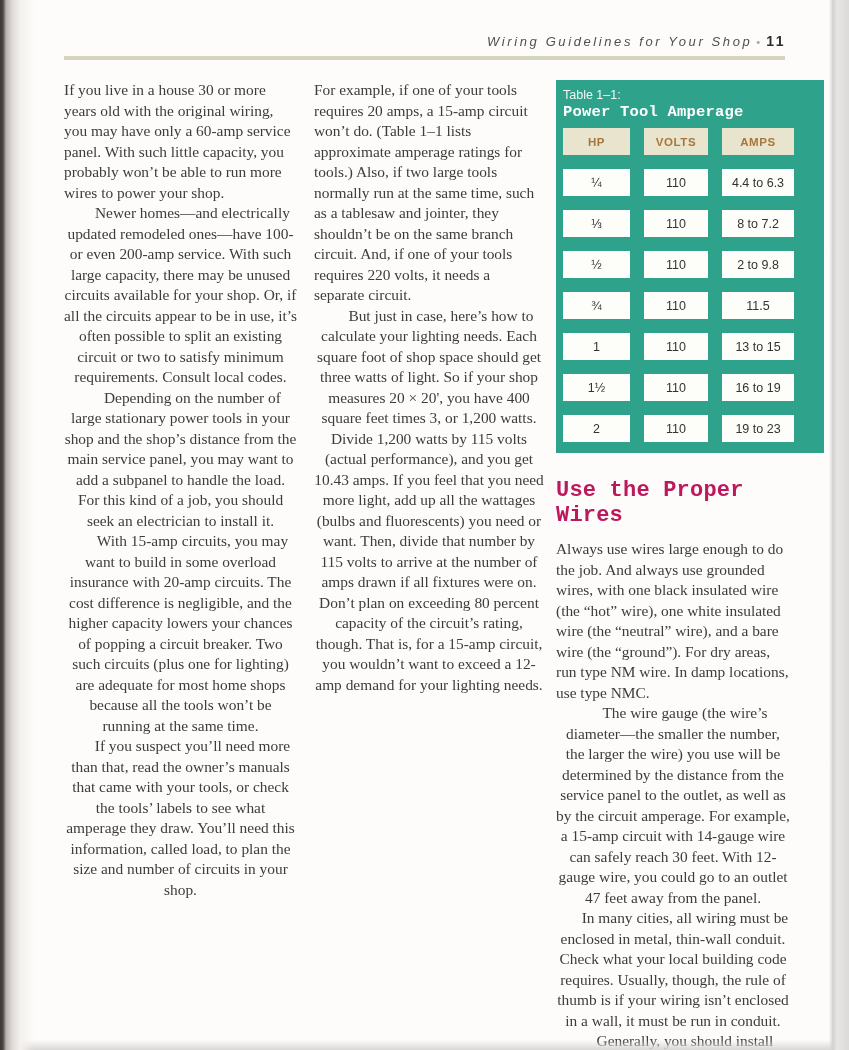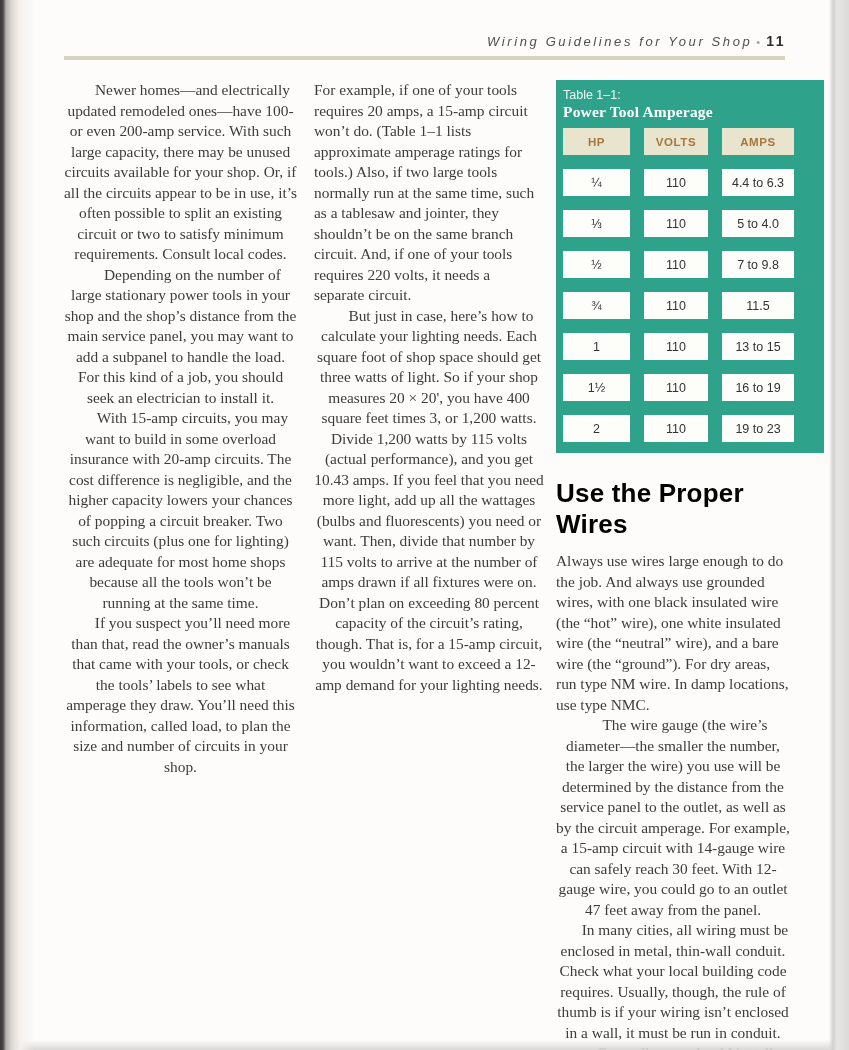--- a/index.html
+++ b/index.html
@@ -57,43 +57,43 @@
   .table-panel {
     background: #2fa28c;
     padding: 7px 7px 11px 7px;
     width: 268px;
   }
   .table-label {
     font-family: "Liberation Sans", sans-serif;
     color: #f2f7f2; font-size: 12.5px; line-height: 16px;
   }
   .table-title {
-    font-family: Liberation Serif, serif;
+    font-family: Liberation Mono, monospace;
     color: #ffffff; font-weight: bold; font-size: 15.5px; line-height: 18px;
     letter-spacing: 0.2px; margin-bottom: 7px;
   }
   .grid {
     display: grid;
     grid-template-columns: 67px 64px 72px;
     column-gap: 3.5px; row-gap: 2px; gap: 14px;
   }
   .grid .th {
     background: #e9e4cd; color: #a6763c;
     font-family: "Liberation Sans", sans-serif;
     font-size: 11.5px; font-weight: bold; letter-spacing: 0.6px;
     text-align: center; padding: 8px 0 7px 0;
   }
   .grid .td {
     background: #fdfdfa; color: #333333;
     font-family: "Liberation Sans", sans-serif;
     font-size: 12.5px; text-align: center; padding: 6.5px 0;
   }
   .section-heading {
-    font-family: Liberation Sans, sans-serif;
-    color: #000000; font-weight: bold; font-size: 26px;
+    font-family: Liberation Mono, monospace;
+    color: #be185d; font-weight: bold; font-size: 22px;
     letter-spacing: 0.2px;
     margin: 25px 0 11px 0;
   }
 </style>
 </head>
 <body>
 
 <div class="page">
 
   <div class="edge-left"></div>
@@ -101,20 +101,21 @@
   <div class="edge-bottom"></div>
 
   <div class="running-header">
     <span class="rh-title">Wiring Guidelines for Your Shop</span><span class="rh-bullet">•</span><span class="rh-page">11</span>
   </div>
   <div class="header-rule"></div>
 
   <div class="columns">
 
     <div class="col col1">
+      <p>If you live in a house 30 or more years old with the original wiring, you may have only a 60-amp service panel. With such little capacity, you probably won’t be able to run more wires to power your shop.</p>
       <p class="indent">Newer homes—and electrically updated remodeled ones—have 100- or even 200-amp service. With such large capacity, there may be unused circuits available for your shop. Or, if all the circuits appear to be in use, it’s often possible to split an existing circuit or two to satisfy minimum requirements. Consult local codes.</p>
       <p class="indent">Depending on the number of large stationary power tools in your shop and the shop’s distance from the main service panel, you may want to add a subpanel to handle the load. For this kind of a job, you should seek an electrician to install it.</p>
       <p class="indent">With 15-amp circuits, you may want to build in some overload insurance with 20-amp circuits. The cost difference is negligible, and the higher capacity lowers your chances of popping a circuit breaker. Two such circuits (plus one for lighting) are adequate for most home shops because all the tools won’t be running at the same time.</p>
       <p class="indent">If you suspect you’ll need more than that, read the owner’s manuals that came with your tools, or check the tools’ labels to see what amperage they draw. You’ll need this information, called load, to plan the size and number of circuits in your shop.</p>
     </div>
 
     <div class="col col2">
       <p><span>For example, if one of your tools requires 20 amps, a 15-amp circuit won’t do. (</span><span class="bold-ref">Table 1–1</span><span> lists approximate amperage ratings for tools.) Also, if two large tools normally run at the same time, such as a tablesaw and jointer, they shouldn’t be on the same branch circuit. And, if one of your tools requires 220 volts, it needs a separate circuit.</span></p>
       <p class="indent">But just in case, here’s how to calculate your lighting needs. Each square foot of shop space should get three watts of light. So if your shop measures 20 × 20', you have 400 square feet times 3, or 1,200 watts. Divide 1,200 watts by 115 volts (actual performance), and you get 10.43 amps.  If you feel that you need more light, add up all the wattages (bulbs and fluorescents) you need or want. Then, divide that number by 115 volts to arrive at the number of amps drawn if all fixtures were on. Don’t plan on exceeding 80 percent capacity of the circuit’s rating, though. That is, for a 15-amp circuit, you wouldn’t want to exceed a 12-amp demand for your lighting needs.</p>
     </div>
@@ -128,25 +129,25 @@
           <div class="th">HP</div>
           <div class="th">VOLTS</div>
           <div class="th">AMPS</div>
 
           <div class="td">¼</div>
           <div class="td">110</div>
           <div class="td">4.4 to 6.3</div>
 
           <div class="td">⅓</div>
           <div class="td">110</div>
-          <div class="td">5 to 4.0</div>
+          <div class="td">8 to 7.2</div>
 
           <div class="td">½</div>
           <div class="td">110</div>
-          <div class="td">7 to 9.8</div>
+          <div class="td">2 to 9.8</div>
 
           <div class="td">¾</div>
           <div class="td">110</div>
           <div class="td">11.5</div>
 
           <div class="td">1</div>
           <div class="td">110</div>
           <div class="td">13 to 15</div>
 
           <div class="td">1½</div>

